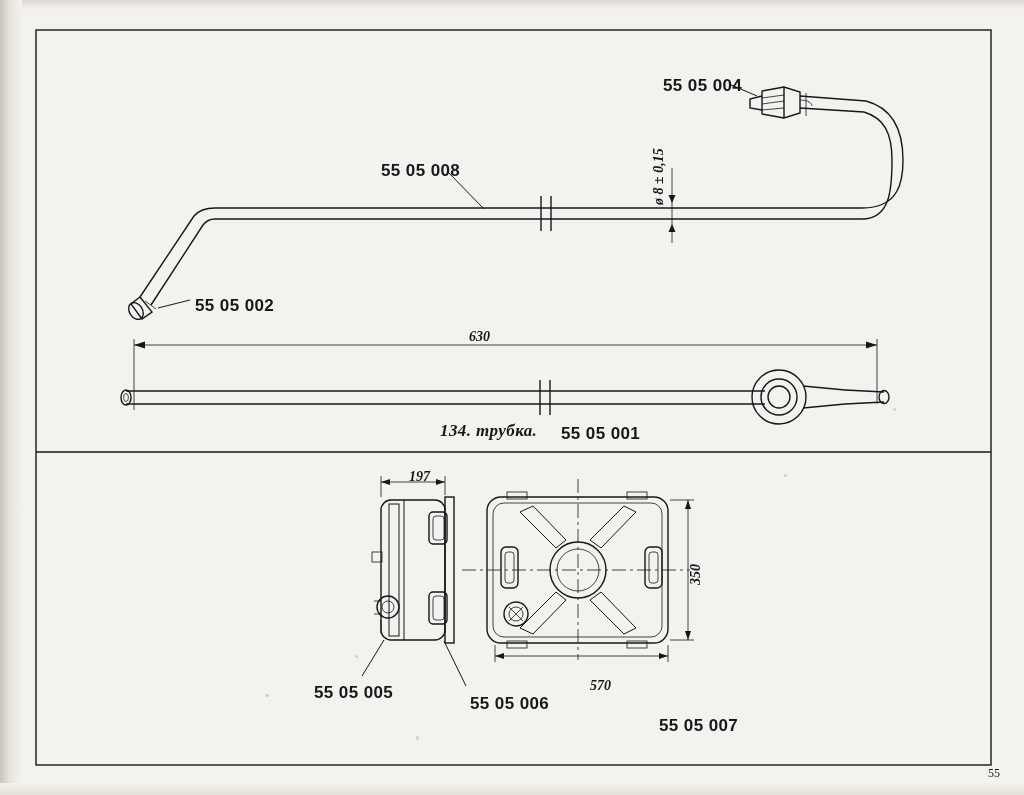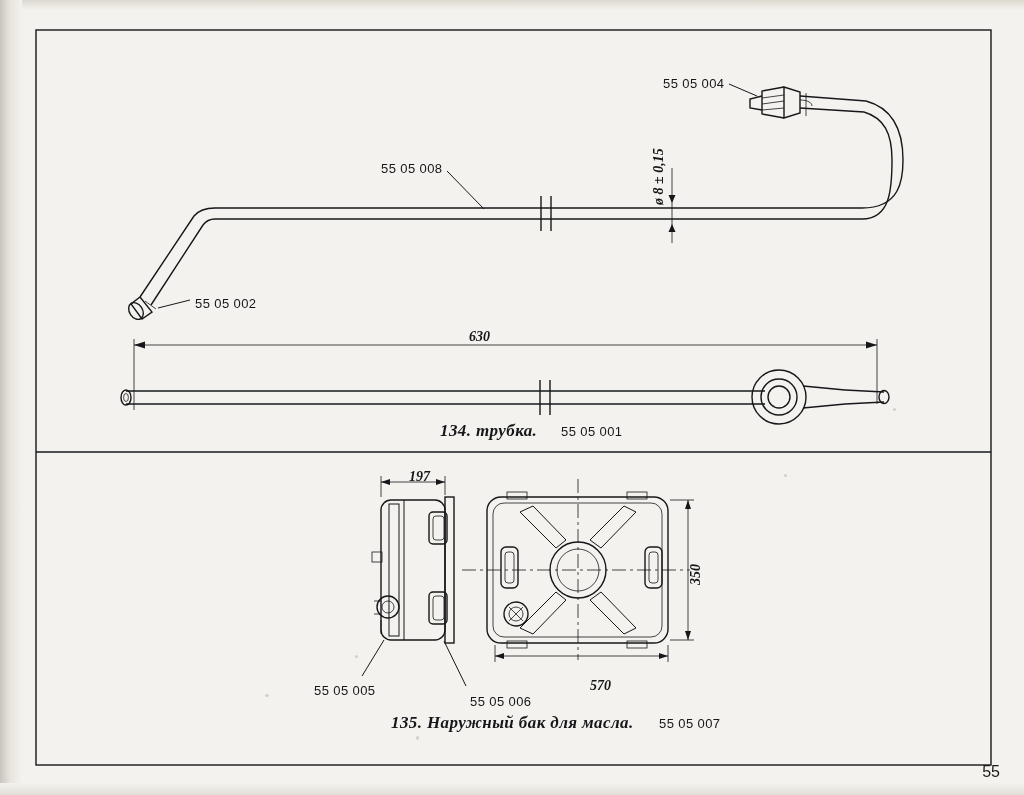--- a/index.html
+++ b/index.html
@@ -35,24 +35,25 @@
     width: 1024px; height: 12px;
     background: linear-gradient(to top, #e2ded6 0%, #f4f2ee 100%);
   }
   svg.sheet {
     position: absolute;
     left: 0; top: 0;
   }
   .lbl {
     position: absolute;
     font-family: "Liberation Sans", sans-serif;
-    font-size: 13px;
+    font-size: 17px;
     letter-spacing: 0.4px;
     color: #16171a;
     white-space: nowrap;
+    font-weight: bold;
   }
   .lbl-bold {
     font-family: "Liberation Serif", serif;
     font-style: italic;
     font-weight: bold;
     font-size: 17px;
   }
   .dim {
     position: absolute;
     font-family: "Liberation Serif", serif;
@@ -63,22 +64,22 @@
     white-space: nowrap;
   }
   .vert {
     transform: rotate(-90deg);
     transform-origin: left top;
   }
   .page-num {
     position: absolute;
     right: 24px;
     bottom: 14px;
-    font-family: Liberation Sans, sans-serif;
-    font-size: 16px;
+    font-family: Liberation Serif, serif;
+    font-size: 12px;
     color: #1a1a1a;
     margin-left: 28px;
   }
   .speck {
     position: absolute;
     background: #b9b4aa;
     border-radius: 50%;
     opacity: 0.55;
   }
 </style>
@@ -287,21 +288,20 @@
   <div class="lbl lbl-bold" style="left:440px; top:421px;">134.  трубка.</div>
   <div class="lbl" style="left:561px; top:424px;">55 05 001</div>
 
   <div class="dim" style="left:409px; top:469px;">197</div>
   <div class="dim" style="left:590px; top:643px;margin-top:35px;">570</div>
   <div class="dim vert" style="left:688px; top:585px;">350</div>
 
   <div class="lbl" style="left:314px; top:683px;text-align:center;">55 05 005</div>
   <div class="lbl" style="left:470px; top:694px;">55 05 006</div>
 
-  <div class="lbl lbl-bold" style="left:391px; top:713px;">135. Наружный  бак для масла.</div>
   <div class="lbl" style="left:659px; top:716px;">55 05 007</div>
 
   <div class="page-num">55</div>
 
   <div class="speck" style="left:355px; top:655px; width:3px; height:3px;"></div>
   <div class="speck" style="left:265px; top:694px; width:4px; height:3px;"></div>
   <div class="speck" style="left:416px; top:736px; width:3px; height:4px;"></div>
   <div class="speck" style="left:893px; top:408px; width:3px; height:3px;"></div>
   <div class="speck" style="left:784px; top:474px; width:3px; height:3px;"></div>
 

